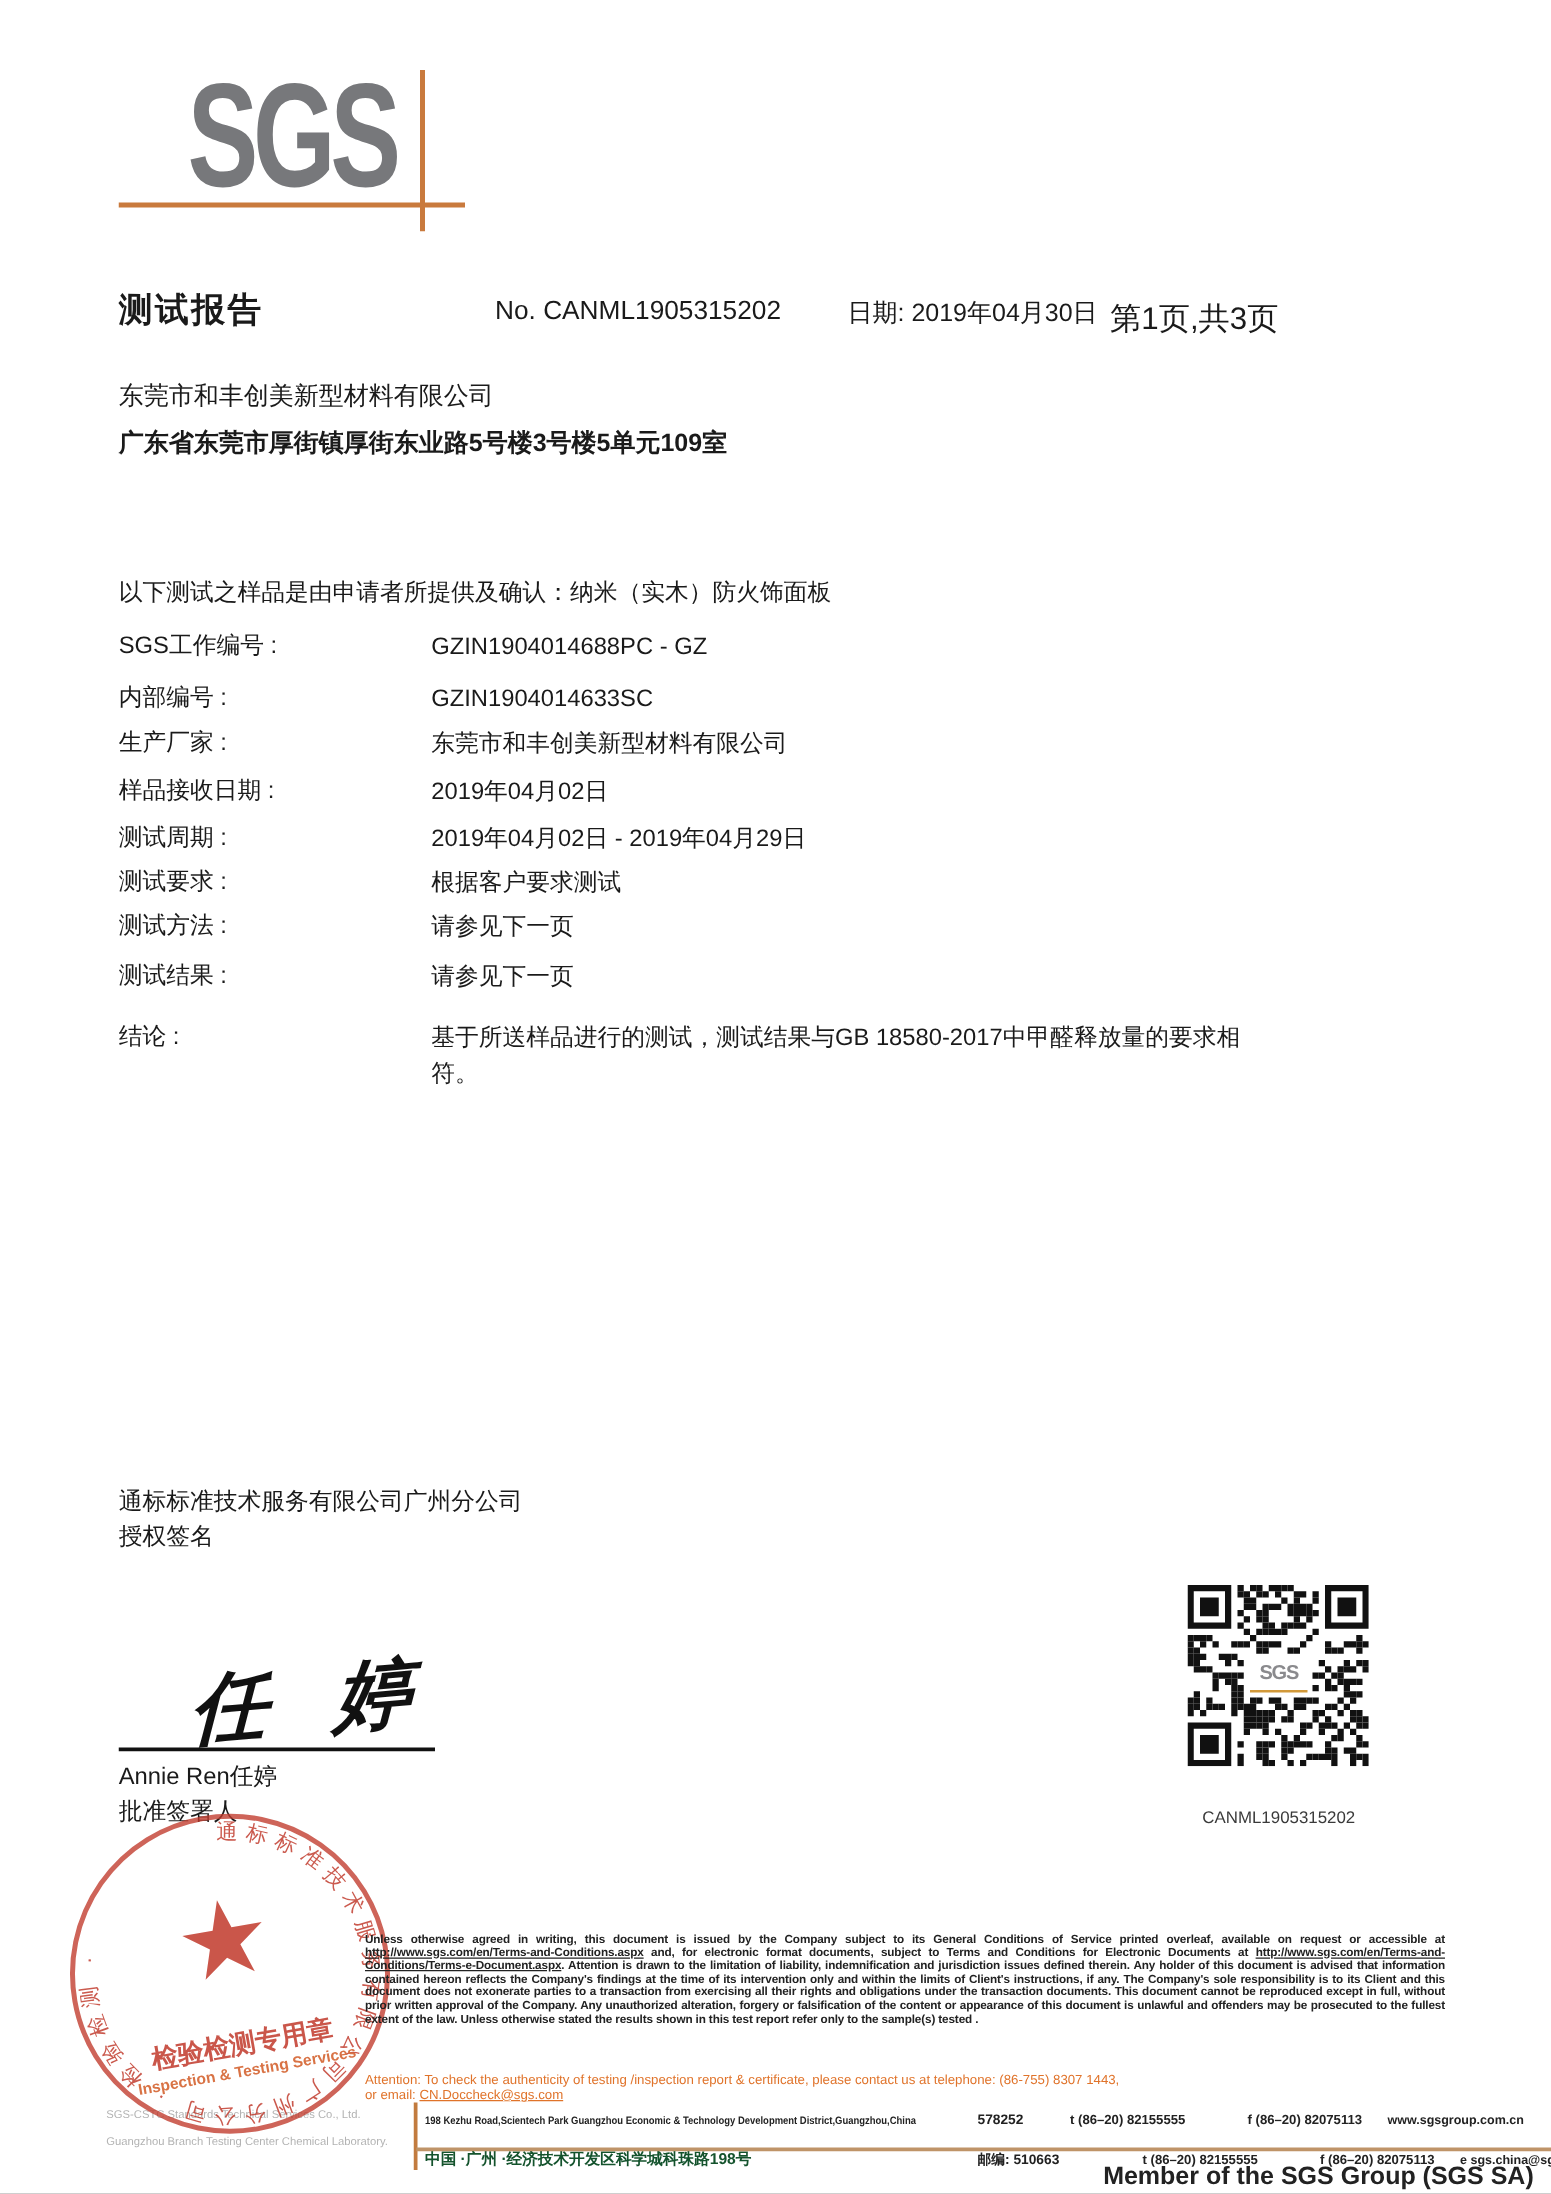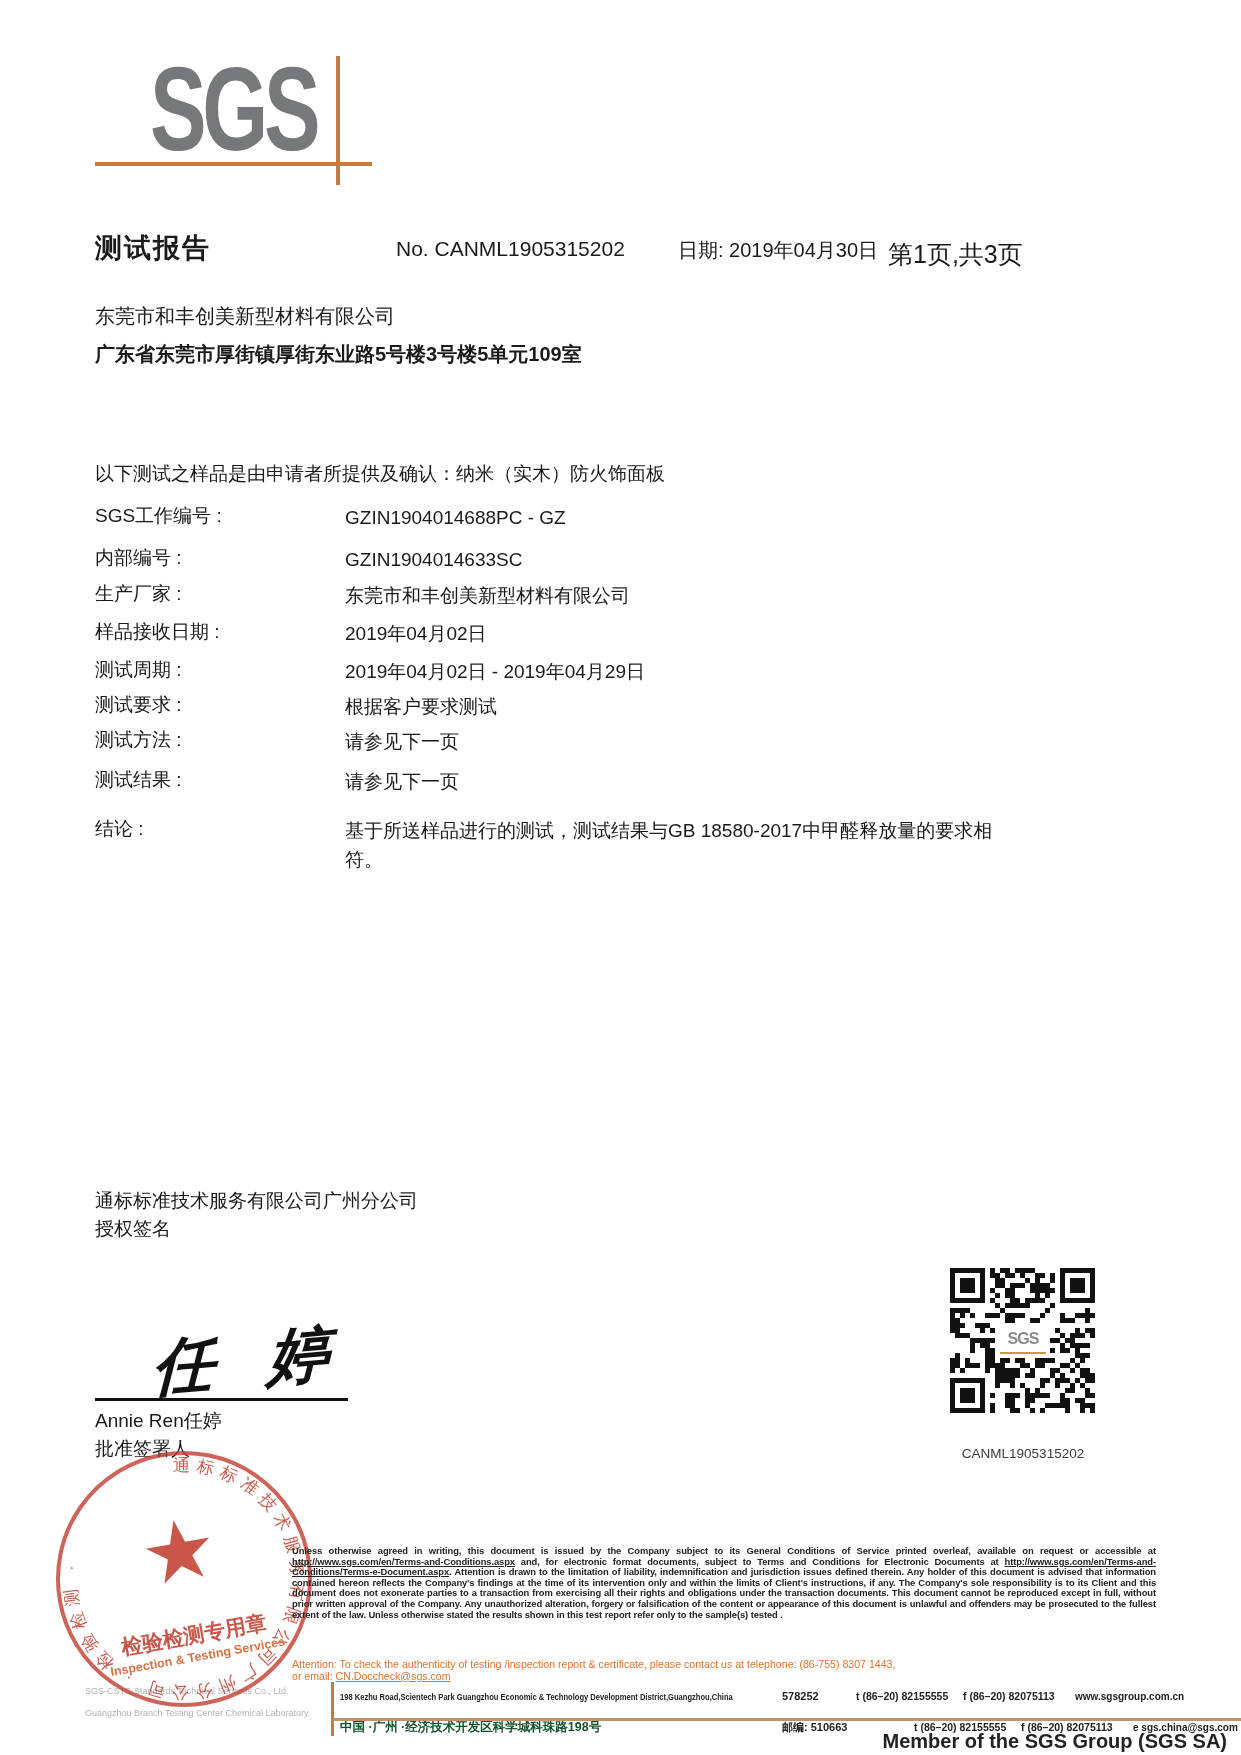--- a/index.html
+++ b/index.html
@@ -71,21 +71,21 @@
   .attention .u{text-decoration:underline;}
   
   .addr-vline{position:absolute; left:331px; top:1682px; width:3px; height:54px; background:#c27b3e;}
   .addr{position:absolute; left:340px; width:860px; white-space:nowrap;}
   .addr-en{top:1686px;}
   .addr-cn{top:1703px;}
   .addr span{display:inline-block; vertical-align:baseline;}
   .st-en{font-size:8.6px; font-weight:600; transform:scaleX(.88); transform-origin:left; width:500px; margin-right:-58px; color:#222;}
   .st-cn{font-size:12.5px; font-weight:700; width:442px; color:#14532d;margin-top:16px;}
   .postal{font-size:11px; font-weight:700; width:74px; color:#222;}
-  .telfax{font-size:10.5px; font-weight:600; width:107px; color:#222;}
+  .telfax{font-size:10.5px; font-weight:600; width:142px; color:#222;}
   .fx{width:112px;}
   .web{font-size:10px; font-weight:700; color:#222;}
   .tan-rule{position:absolute; left:333px; top:1718px; width:908px; height:3px; background:#bf9468;}
   .member{position:absolute; right:14px; top:1730px; font-size:20px; font-weight:600; color:#222;}
 </style>
 </head>
 <body>
 
 <div class="page">
 

